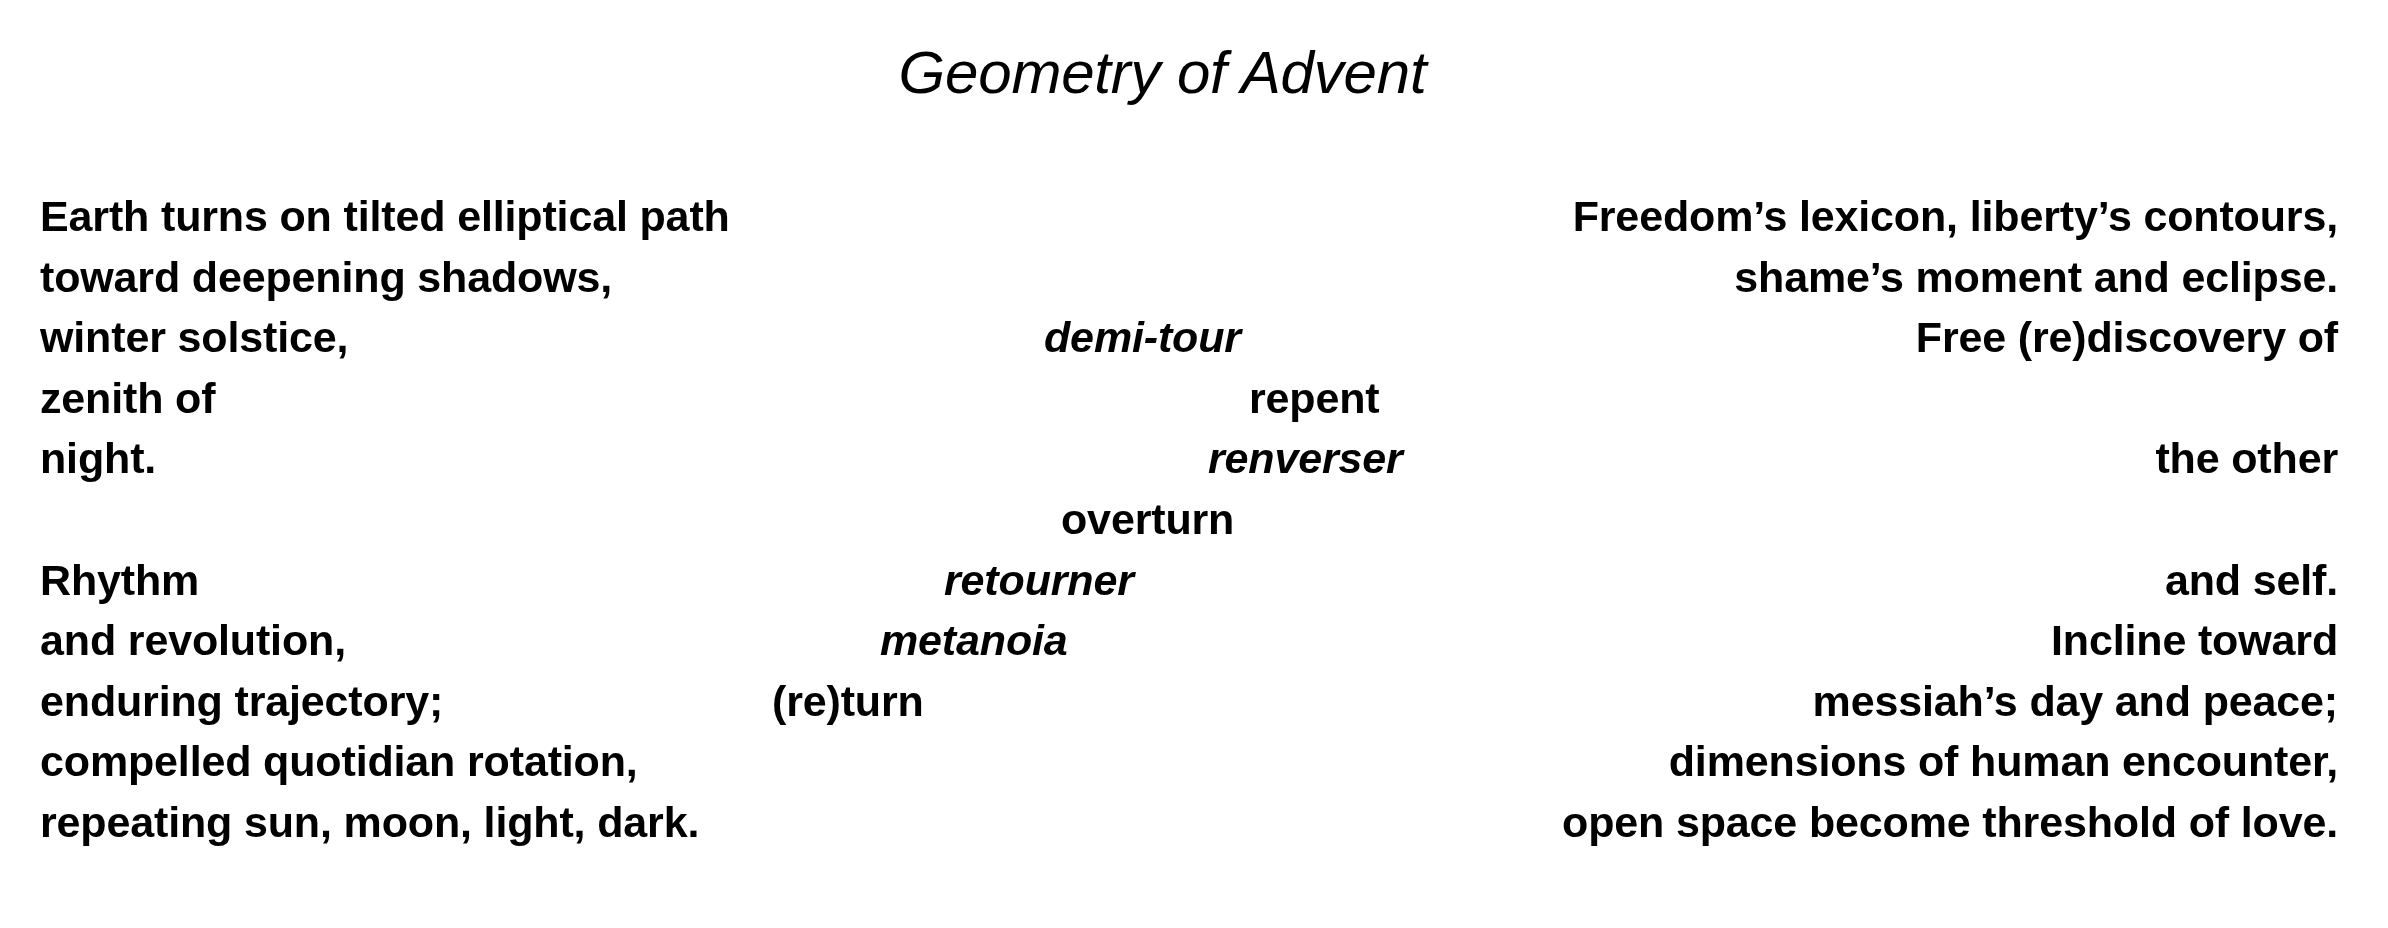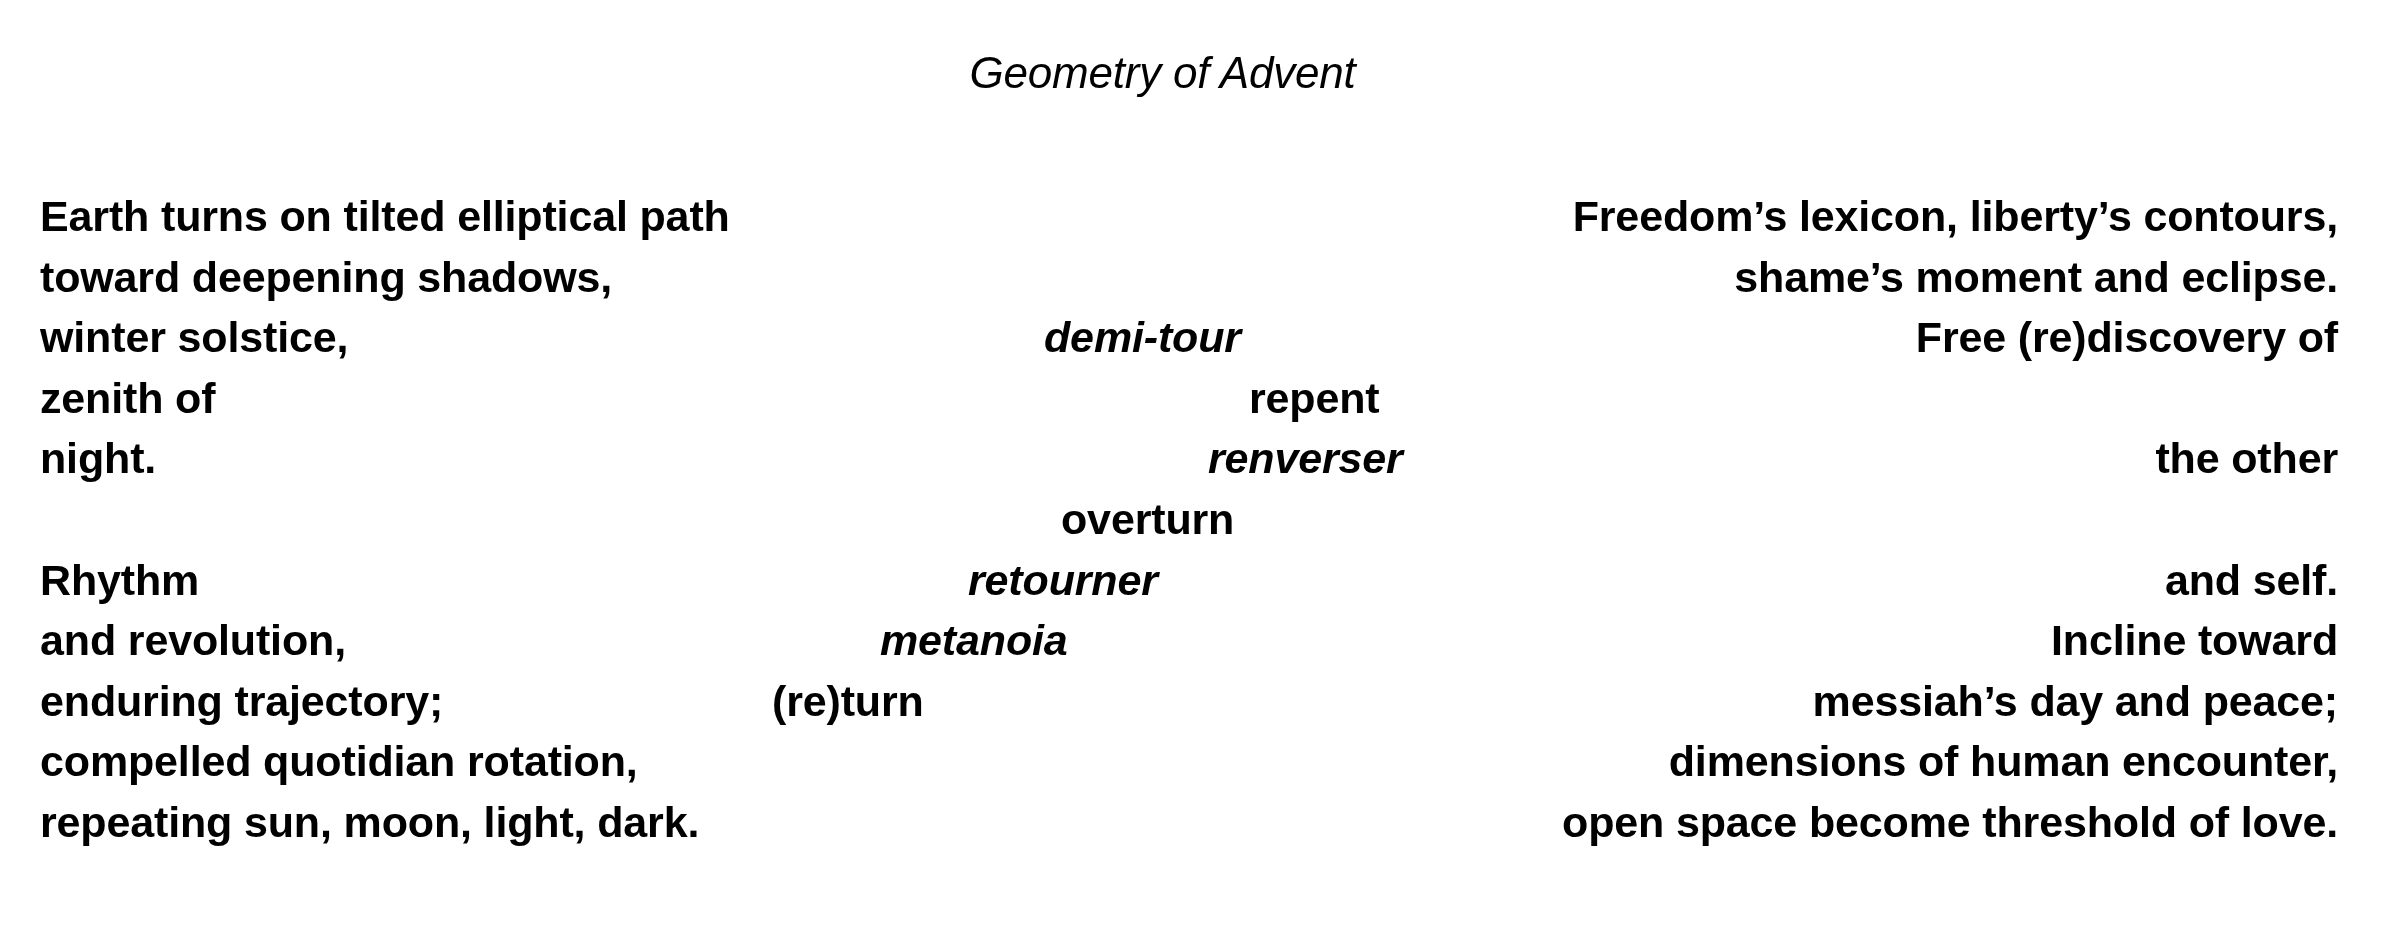--- a/index.html
+++ b/index.html
@@ -24,21 +24,21 @@
   }
 
   
   #poem-title {
     position: absolute;
     left: 0;
     top: 47px;
     width: 2325px;
     text-align: center;
     font-style: italic;
-    font-size: 44px;
+    font-size: 60px;
     line-height: 52px;
     letter-spacing: -0.2px;
     white-space: pre;
   }
 
   
   #poem-body {
     position: absolute;
     left: 0;
     top: 186px;
@@ -77,21 +77,21 @@
     text-align: left;
   }
   .col-center.italic {
     font-style: italic;
   }
 
   .cx-demi     { left: 1044px; }
   .cx-repent   { left: 1249px; }
   .cx-renverser{ left: 1208px; }
   .cx-overturn { left: 1061px; }
-  .cx-retourner{ left: 968px;  }
+  .cx-retourner{ left: 944px;  }
   .cx-metanoia { left: 856px; margin-left: 24px;  }
   .cx-return   { left: 772px;  }
 </style>
 </head>
 <body>
 
 <div id="poem-page">
 
   <div id="poem-title">Geometry of Advent</div>
 

